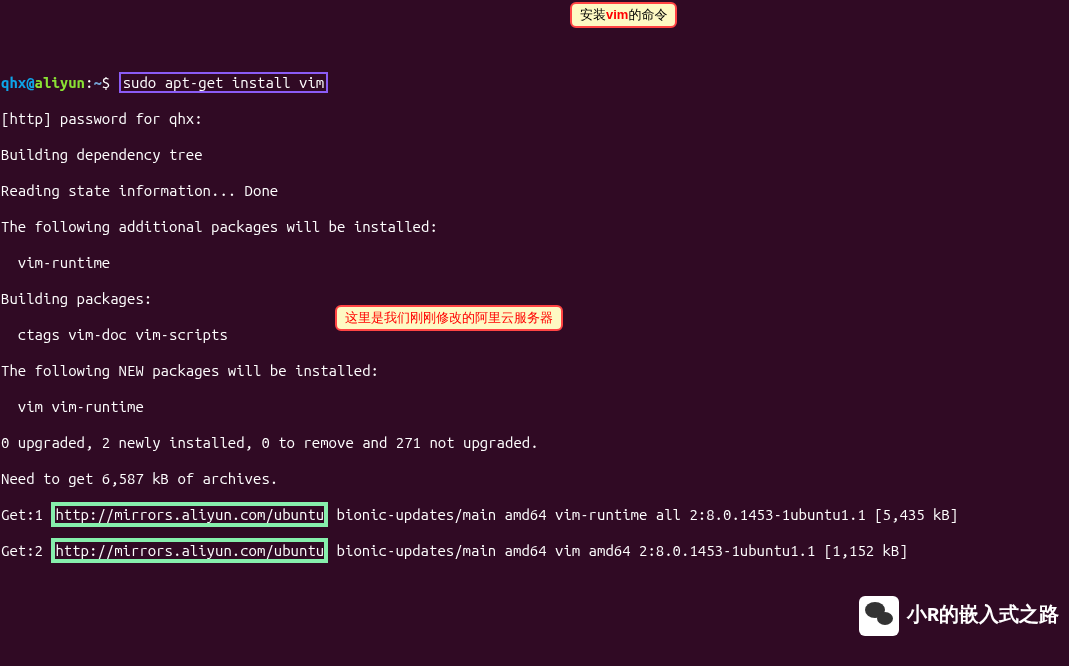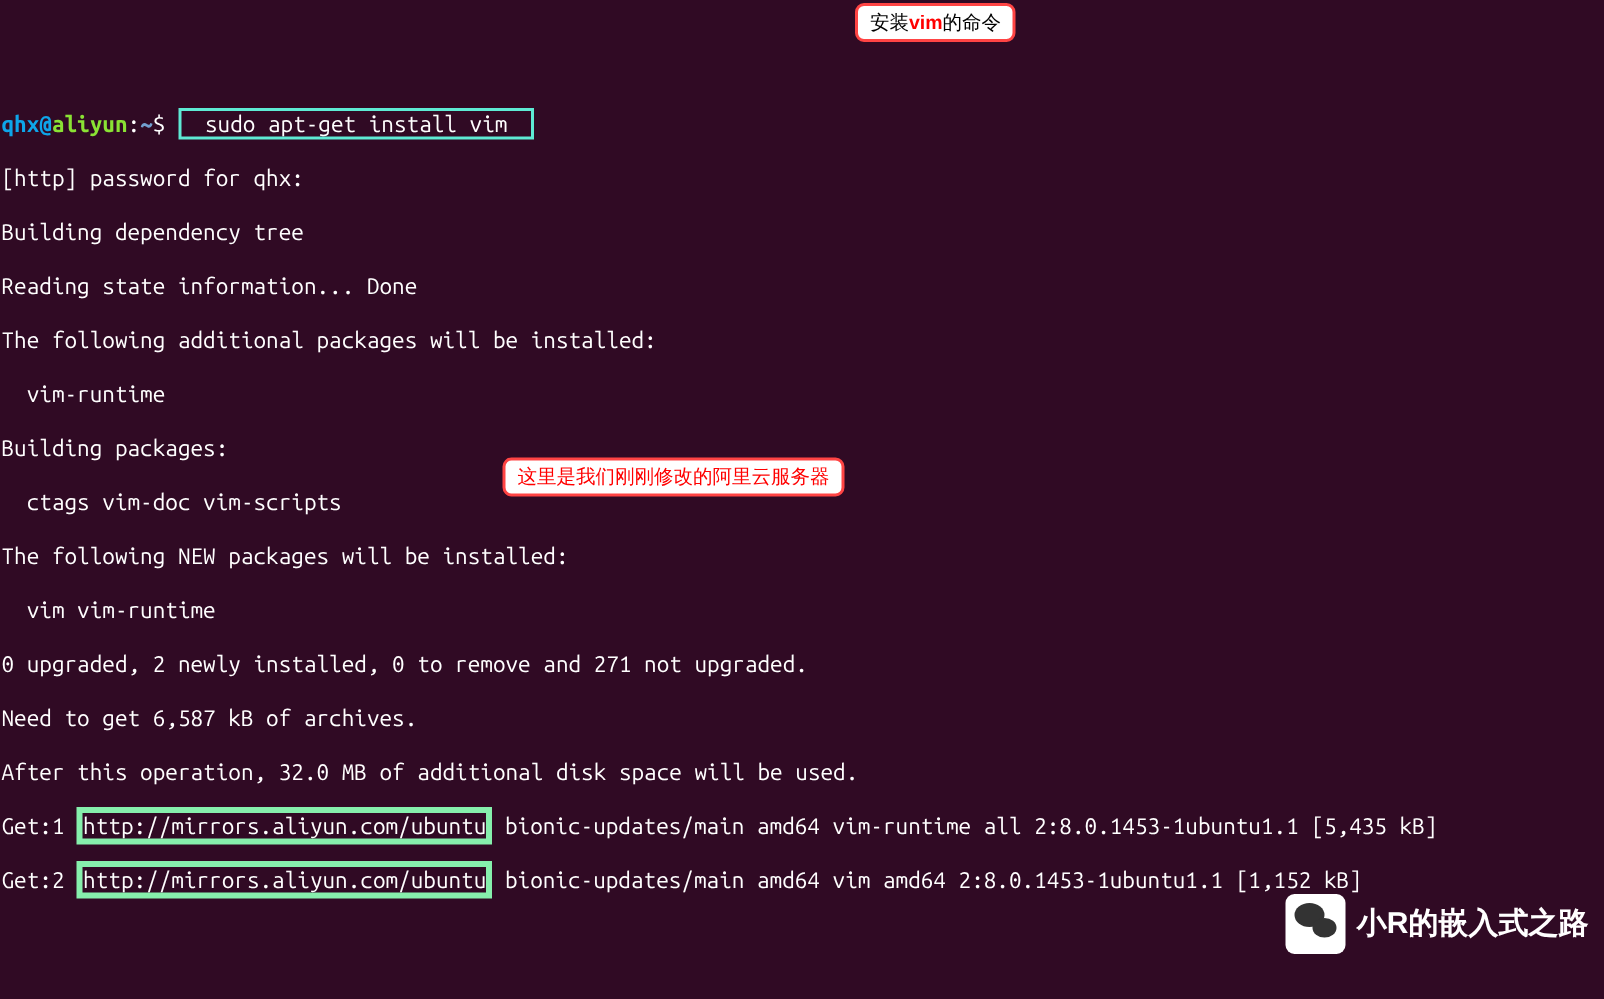--- a/index.html
+++ b/index.html
@@ -19,31 +19,31 @@
       height: 666px;
       overflow: hidden;
       position: relative;
     }
     .prompt-user { color: #0ea5e9; font-weight: bold; }
     .prompt-host { color: #8ae234; font-weight: bold; }
     .prompt-colon { color: #ffffff; }
     .prompt-path { color: #729fcf; font-weight: bold; }
     .prompt-dollar { color: #ffffff; }
     .red-box {
-      border: 2px solid #5eead4;
+      border: 2px solid #8b5cf6;
       display: inline;
-      padding: 0 16px;
+      padding: 0 2px;
     }
     .red-box-url {
       border: 4px solid #86efac;
       display: inline;
     }
     .callout {
       position: absolute;
-      background: #ffffff;
+      background: #fef9c3;
       border: 2px solid #ff4444;
       border-radius: 6px;
       padding: 2px 8px;
       font-family: 'Microsoft YaHei', SimSun, sans-serif;
       font-size: 13px;
       color: #ff0000;
       white-space: nowrap;
       z-index: 10;
     }
     .callout-red-bold { font-weight: bold; }
@@ -81,21 +81,21 @@
       position: absolute;
       width: 16px;
       height: 13px;
       background: #333;
       border-radius: 50%;
       top: 16px;
       left: 18px;
     }
     .watermark-text {
       color: #ffffff;
-      font-family: Liberation Sans, sans-serif;
+      font-family: Liberation Mono, monospace;
       font-size: 20px;
       font-weight: bold;
     }
     .line { display: block; }
   </style>
 </head>
 <body>
 
 
 
@@ -104,21 +104,20 @@
 <span class="line">Building dependency tree</span>
 <span class="line">Reading state information... Done</span>
 <span class="line">The following additional packages will be installed:</span>
 <span class="line">  vim-runtime</span>
 <span class="line">Building packages:</span>
 <span class="line">  ctags vim-doc vim-scripts</span>
 <span class="line">The following NEW packages will be installed:</span>
 <span class="line">  vim vim-runtime</span>
 <span class="line">0 upgraded, 2 newly installed, 0 to remove and 271 not upgraded.</span>
 <span class="line">Need to get 6,587 kB of archives.</span>
-<span class="line">After this operation, 32.0 MB of additional disk space will be used.</span>
 <span class="line"><span>Get:1 </span><span class="red-box-url">http://mirrors.aliyun.com/ubuntu</span><span> bionic-updates/main amd64 vim-runtime all 2:8.0.1453-1ubuntu1.1 [5,435 kB]</span></span>
 <span class="line"><span>Get:2 </span><span class="red-box-url">http://mirrors.aliyun.com/ubuntu</span><span> bionic-updates/main amd64 vim amd64 2:8.0.1453-1ubuntu1.1 [1,152 kB]</span></span>
 
 
 
 
 
 
 
 

